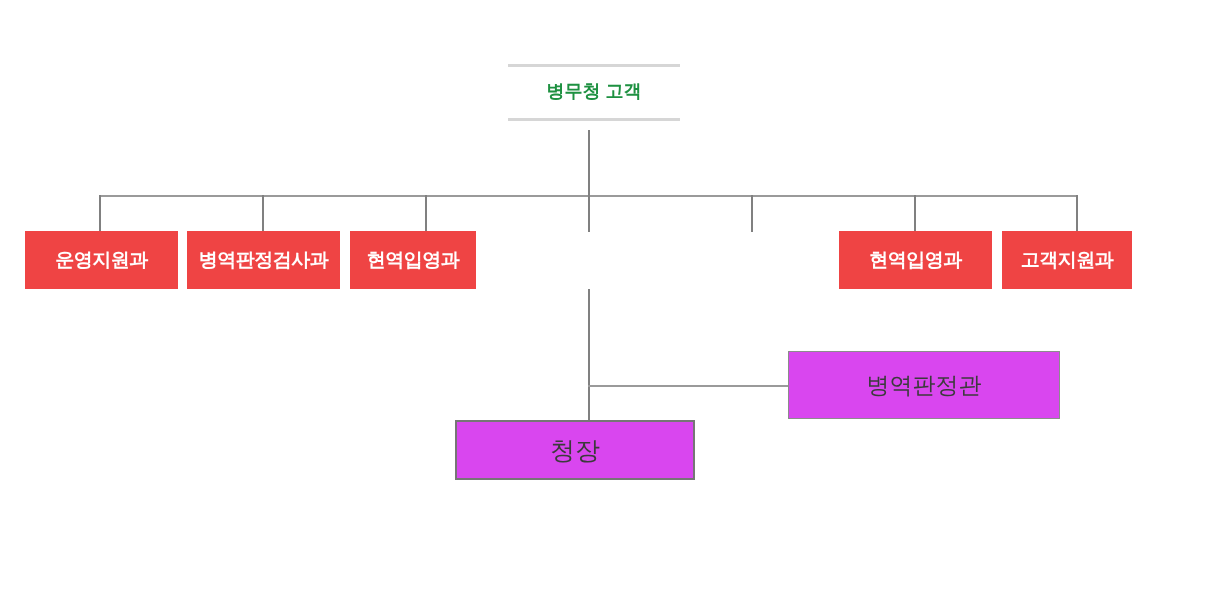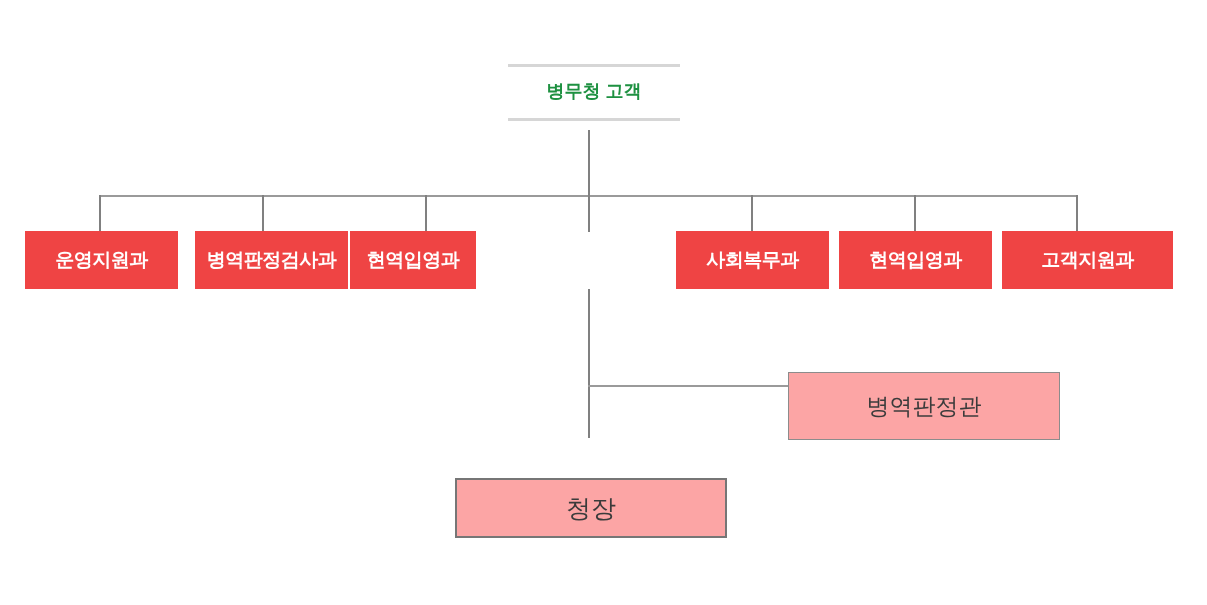--- a/index.html
+++ b/index.html
@@ -74,41 +74,40 @@
     font-size: 19px;
     font-weight: bold;
     letter-spacing: -0.5px;
     white-space: nowrap;
     box-sizing: border-box;
   }
 
   
   .plain-box {
     position: absolute;
-    background: #fca5a5;
+    background: #d946ef;
     display: flex;
     align-items: center;
     justify-content: center;
     color: #3b3b3b;
     white-space: nowrap;
     box-sizing: border-box;
-    margin-top: 21px;
   }
   #box-officer {
     left: 788px;
     top: 351px;
     width: 272px;
     height: 68px;
     border: 1px solid #8c8c8c;
     font-size: 23px;
   }
   #box-commissioner {
     left: 455px;
-    top: 457px;
-    width: 272px;
+    top: 420px;
+    width: 240px;
     height: 60px;
     border: 2px solid #767676;
     font-size: 25px;
   }
 </style>
 </head>
 <body>
 
 <div id="chart-canvas">
 
@@ -124,25 +123,24 @@
 
   <div class="v-line" style="left:99px;  top:195px; height:37px;"></div>
   <div class="v-line" style="left:262px; top:195px; height:37px;"></div>
   <div class="v-line" style="left:425px; top:195px; height:37px;"></div>
   <div class="v-line" style="left:588px; top:195px; height:37px;"></div>
   <div class="v-line" style="left:751px; top:195px; height:37px;"></div>
   <div class="v-line" style="left:914px; top:195px; height:37px;"></div>
   <div class="v-line" style="left:1076px; top:195px; height:37px;"></div>
 
   <div class="dept-box" style="left:25px; width:153px;">운영지원과</div>
-  <div class="dept-box" style="left:195px; width:153px;">병역판정검사과</div>
+  <div class="dept-box" style="left:187px; width:153px;">병역판정검사과</div>
   <div class="dept-box" style="left:350px; width:126px;">현역입영과</div>
-  <div class="dept-box" style="left:676px; width:153px;">사회복무과</div>
   <div class="dept-box" style="left:839px; width:153px;">현역입영과</div>
-  <div class="dept-box" style="left:1002px; width:171px;">고객지원과</div>
+  <div class="dept-box" style="left:1002px; width:130px;">고객지원과</div>
 
   <div class="v-line" style="left:588px; top:289px; height:149px;"></div>
 
   <div class="h-line" style="left:588px; top:385px; width:201px;"></div>
 
   <div class="plain-box" id="box-officer">병역판정관</div>
   <div class="plain-box" id="box-commissioner">청장</div>
 
 </div>
 

